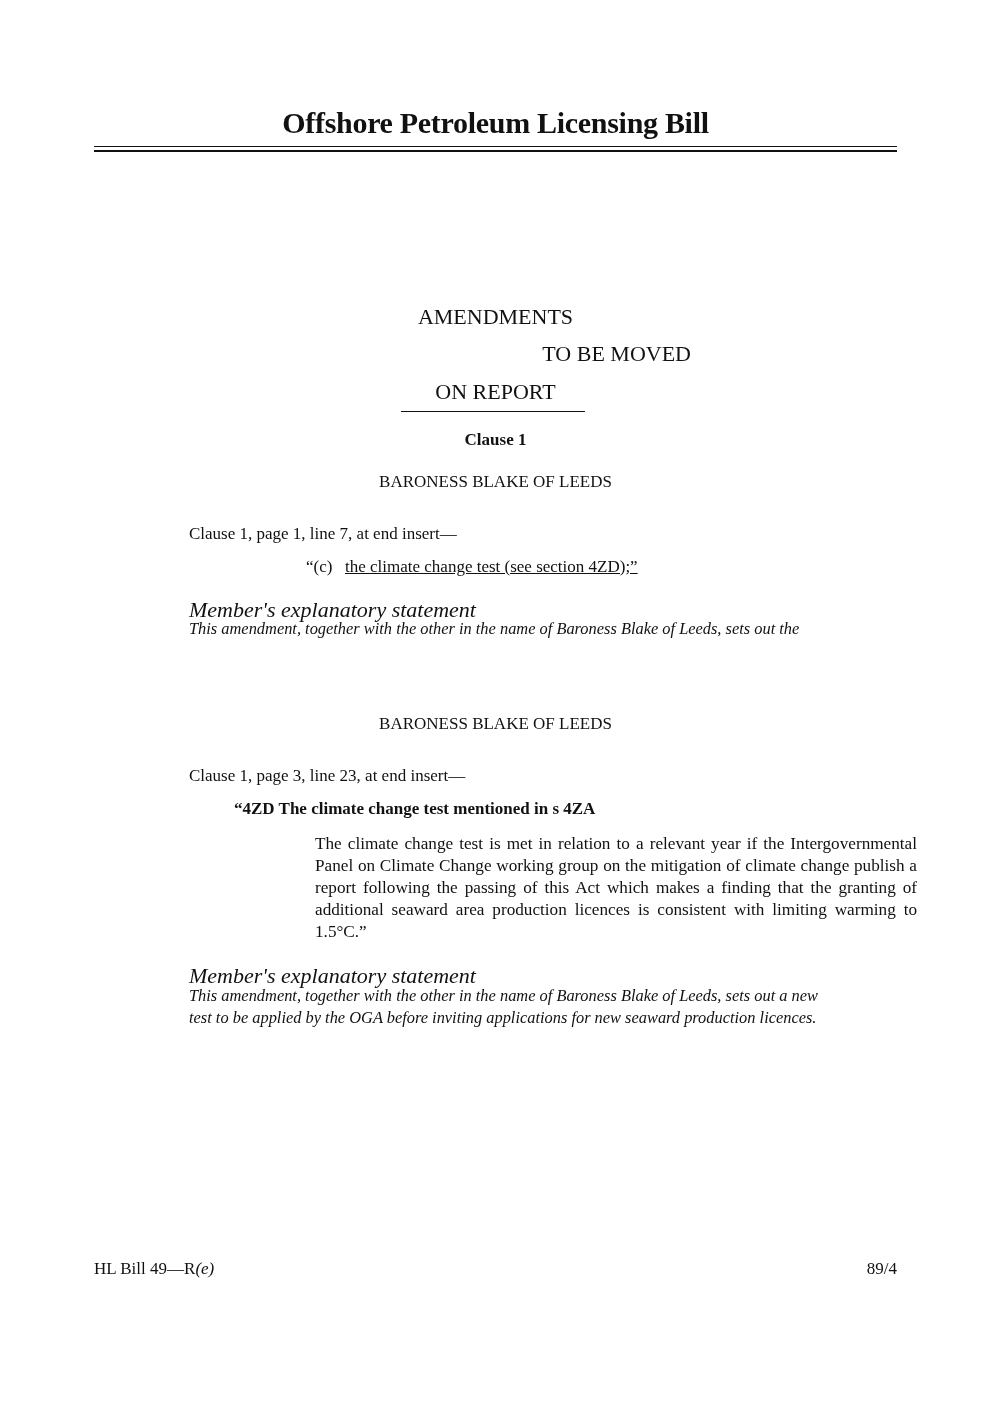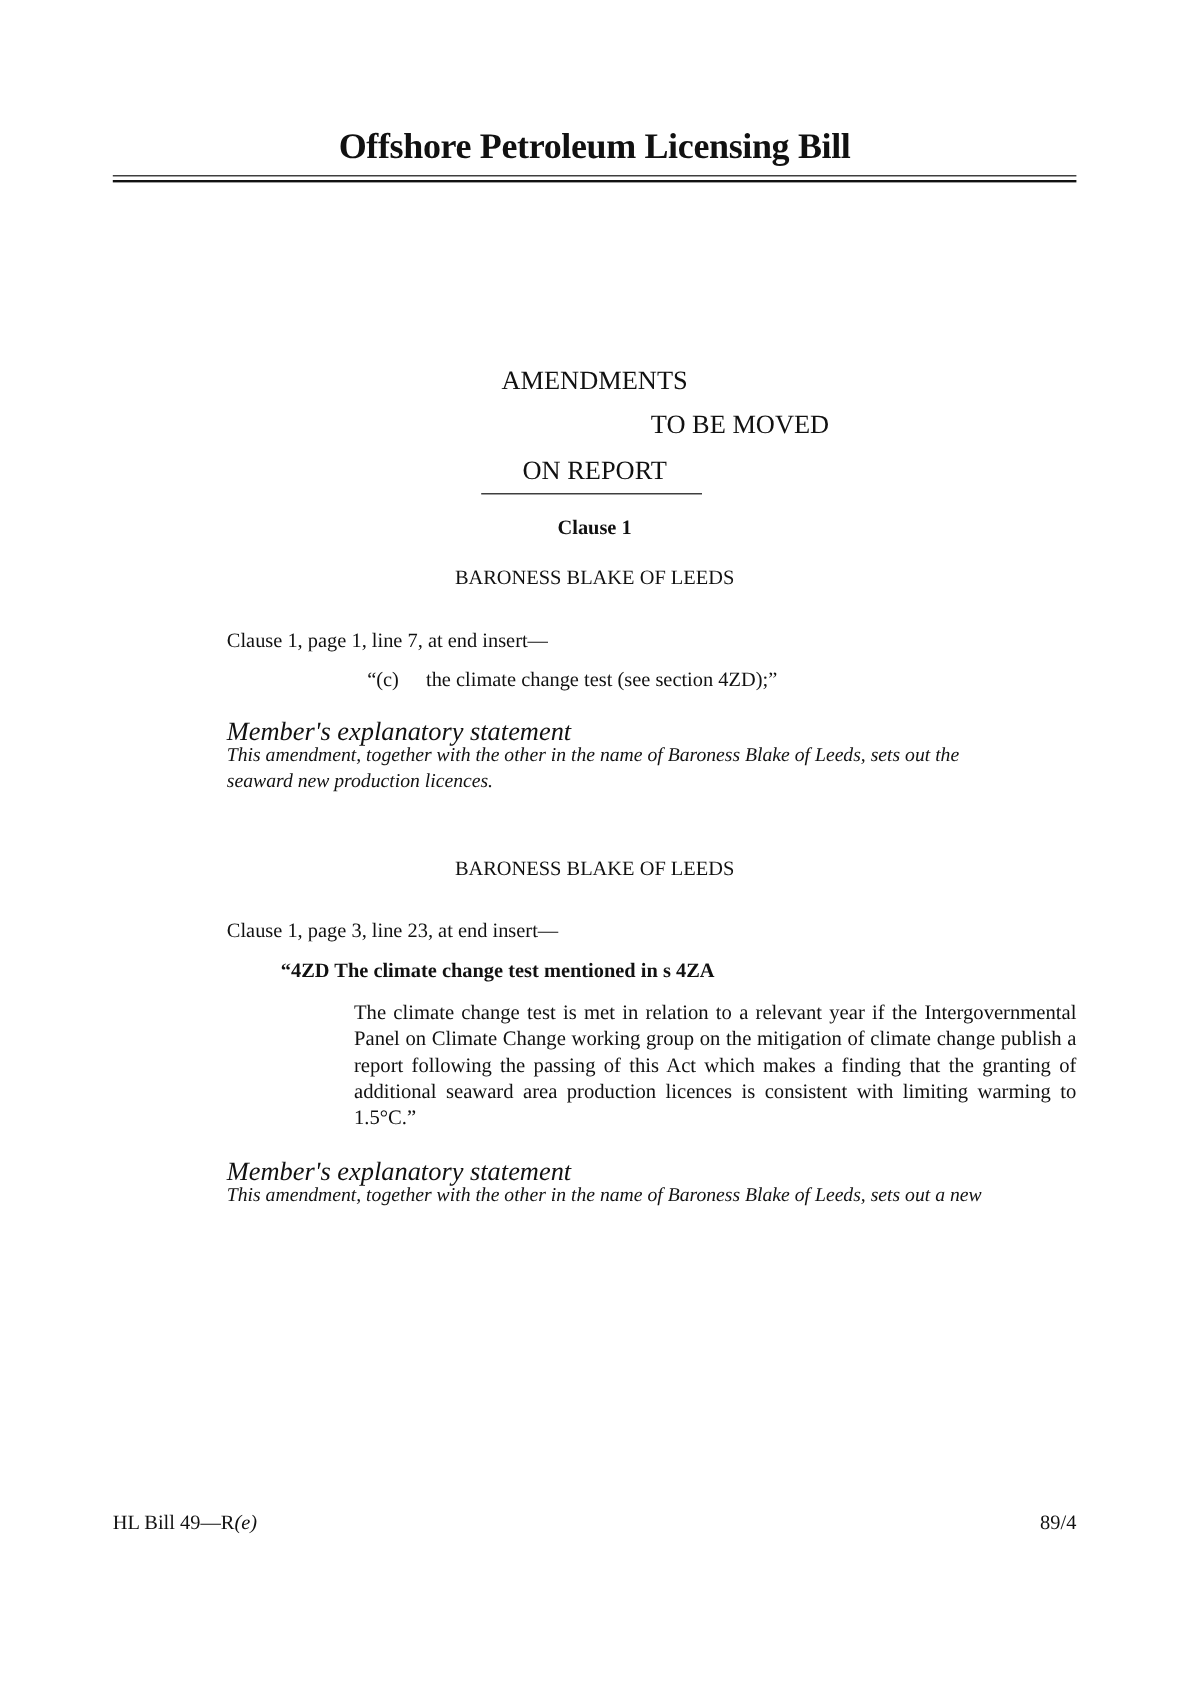--- a/index.html
+++ b/index.html
@@ -34,34 +34,34 @@
   <div class="abs hdr center" style="top:304px;">AMENDMENTS</div>
   <div class="abs hdr center" style="top:341px;text-align:right;">TO BE MOVED</div>
   <div class="abs hdr center" style="top:379px;">ON REPORT</div>
   <div class="abs short-rule"></div>
 
   <div class="abs clause-hd center">Clause 1</div>
 
   <div class="abs member center" style="top:472px;">BARONESS BLAKE OF LEEDS</div>
   <div class="abs body" style="top:524px;">Clause 1, page 1, line 7, at end insert—</div>
   <div class="abs body" style="top:557px; left:306px;">“(c)</div>
-  <div class="abs body" style="top:557px; left:355px;">the climate change test (see section 4ZD);”</div>
+  <div class="abs body" style="top:557px; left:345px;text-decoration:underline;">the climate change test (see section 4ZD);”</div>
 
   <div class="abs stmt-hd" style="top:597px;">Member's explanatory statement</div>
   <div class="abs stmt" style="top:618px;">
     <div>This amendment, together with the other in the name of Baroness Blake of Leeds, sets out the</div>
-    <div>seaward new production licences.</div>
   </div>
 
   <div class="abs member center" style="top:714px;">BARONESS BLAKE OF LEEDS</div>
   <div class="abs body" style="top:766px;">Clause 1, page 3, line 23, at end insert—</div>
   <div class="abs body" style="top:799px; left:234px; font-weight:bold;">“4ZD The climate change test mentioned in s 4ZA</div>
-  <div class="abs para" style="top:833px;">The climate change test is met in relation to a relevant year if the Intergovernmental Panel on Climate Change working group on the mitigation of climate change publish a report following the passing of this Act which makes a finding that the granting of additional seaward area production licences is consistent with limiting warming to 1.5°C.”</div>
+  <div class="abs para" style="top:833px;margin-left:20px;">The climate change test is met in relation to a relevant year if the Intergovernmental Panel on Climate Change working group on the mitigation of climate change publish a report following the passing of this Act which makes a finding that the granting of additional seaward area production licences is consistent with limiting warming to 1.5°C.”</div>
 
   <div class="abs stmt-hd" style="top:963px;">Member's explanatory statement</div>
   <div class="abs stmt" style="top:985px;">
     <div>This amendment, together with the other in the name of Baroness Blake of Leeds, sets out a new</div>
+    <div>test to be applied by the OGA before inviting applications for new seaward production licences.</div>
   </div>
 
   <div class="abs footer" style="left:94px;"><span>HL Bill 49—R</span><span class="ital">(e)</span></div>
   <div class="abs footer" style="right:94px; text-align:right;">89/4</div>
 
 </div>
 
 </body></html>

